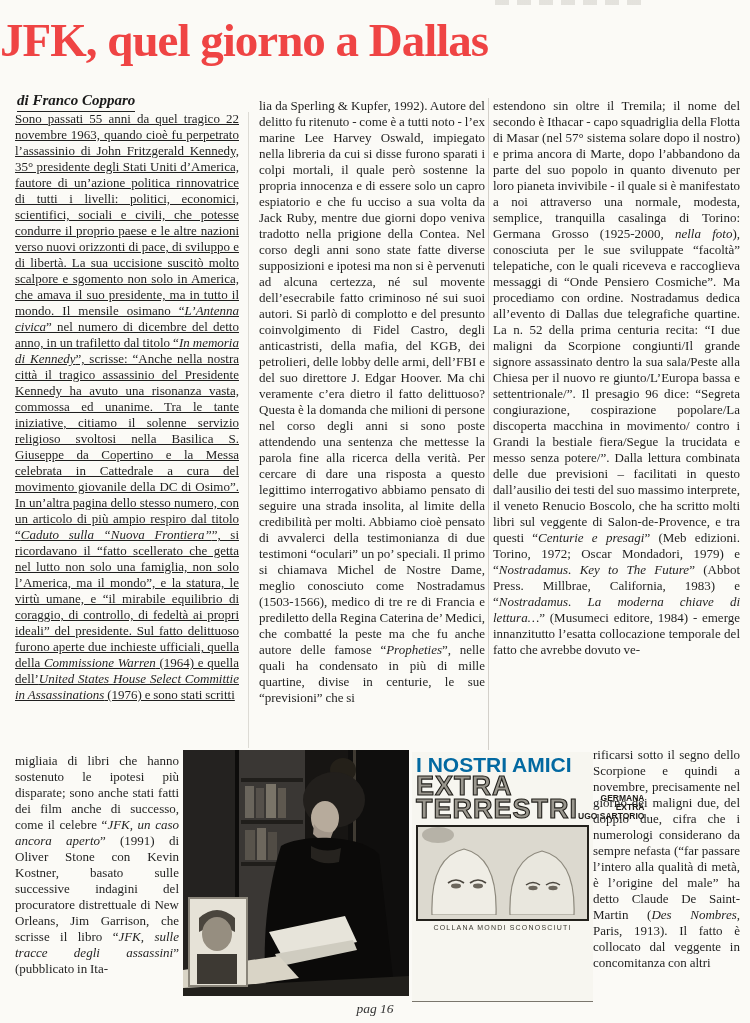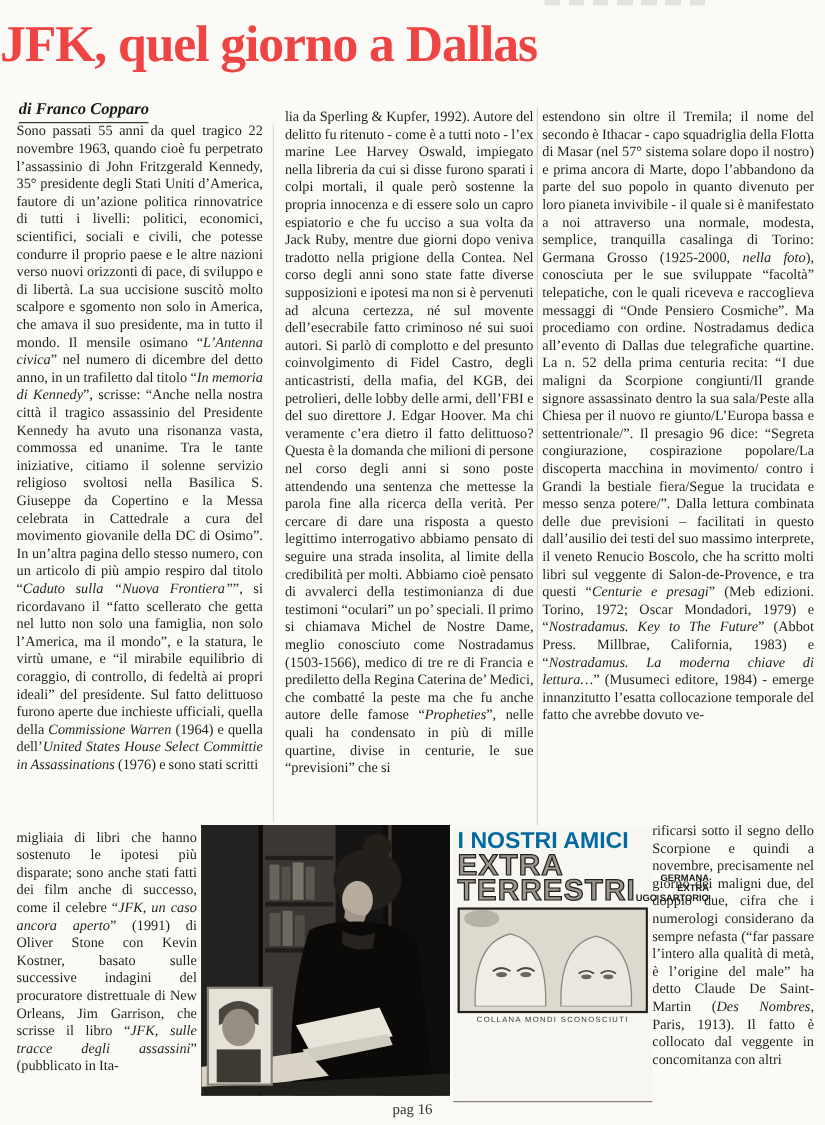--- a/index.html
+++ b/index.html
@@ -19,21 +19,21 @@
   }
   .byline{
     position:absolute;left:17px;top:92px;
     font-size:15px;font-weight:bold;font-style:italic;
     border-bottom:1.5px solid #222;padding-bottom:2px;color:#1a1a1a;
   }
   .col{
     position:absolute;text-align:justify;overflow:hidden;
     font-size:13px;line-height:16px;word-spacing:-0.4px;color:#1f1f1f;
   }
-  .col1-main{left:15px;top:111px;width:224px;height:641px;}
+  .col1-main{left:15px;top:111px;width:224px;height:641px;text-decoration:underline;}
   .col1-narrow{left:15px;top:753px;width:164px;height:262px;}
   .col2{left:259px;top:98px;width:226px;height:650px;}
   .col3-main{left:493px;top:98px;width:247px;height:650px;}
   .col3-narrow{left:593px;top:747px;width:147px;height:262px;}
   .colrule{position:absolute;width:1px;background:#c9c6bf;}
   .rule1{left:248px;top:112px;height:636px;opacity:.6;}
   .rule2{left:488px;top:98px;height:652px;opacity:.8;}
   .photo{
     position:absolute;left:183px;top:750px;width:226px;height:246px;
     background:#171513;
@@ -64,21 +64,21 @@
     font-size:7.5px;line-height:9px;letter-spacing:.4px;color:#2e2c27;
   }
   .cover-frame{
     margin-top:4px;border:2px solid #23211c;height:92px;background:#dcd9cf;overflow:hidden;
   }
   .cover-series{
     margin-top:3px;text-align:center;font-size:7px;letter-spacing:1.2px;color:#3a382f;
   }
   .pagenum{
     position:absolute;left:0;top:1001px;width:750px;text-align:center;
-    font-size:13.5px;color:#333;
+    font-size:13.5px;color:#333;font-style:italic;
   }
 </style>
 </head>
 <body>
 
 <div class="page">
 
   <div class="header-fragment"></div>
 
   <h1 class="title">JFK, quel giorno a Dallas</h1>

